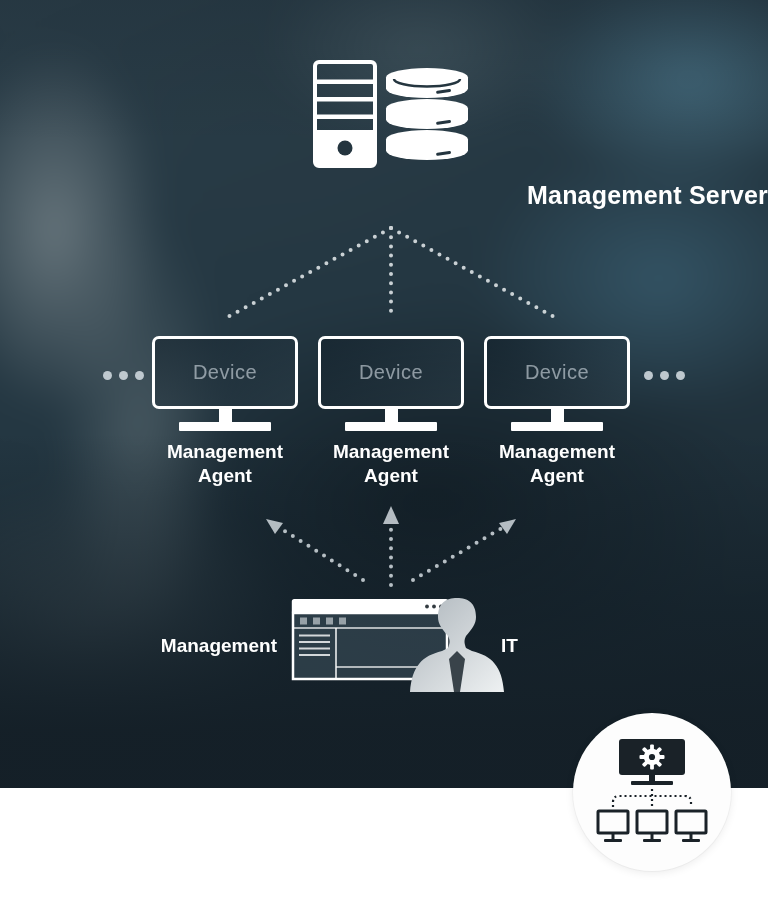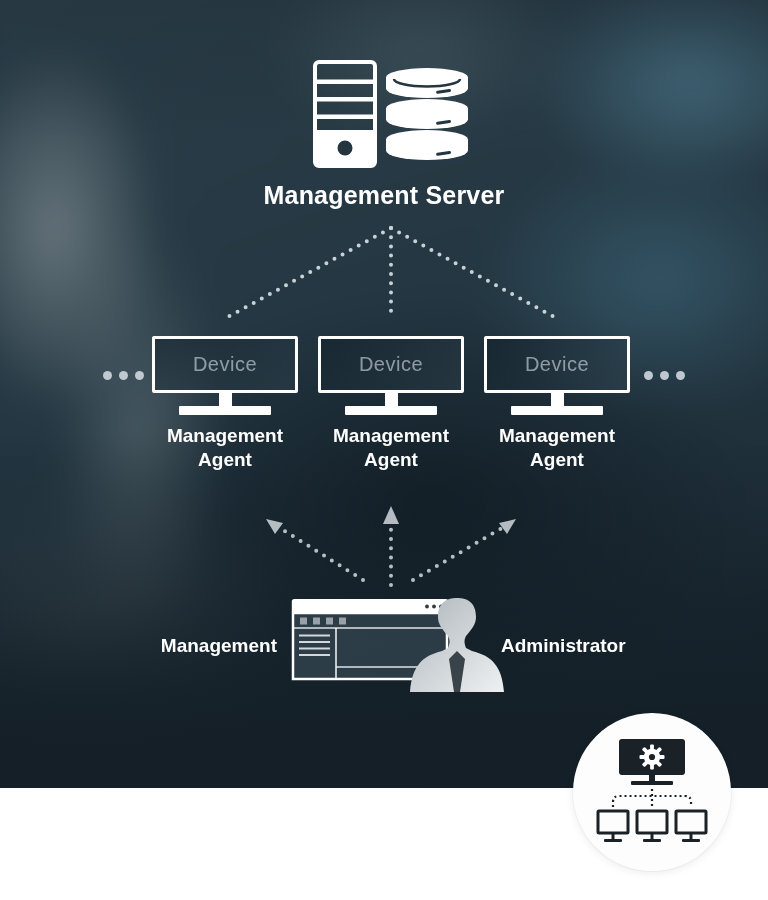--- a/index.html
+++ b/index.html
@@ -18,26 +18,26 @@
       radial-gradient(300px 220px at 340px 160px, rgba(40,58,68,0.60), transparent 75%),
       radial-gradient(420px 260px at 470px 540px, rgba(8,16,22,0.55), transparent 78%),
       linear-gradient(160deg, #2c3f4a 0%, #233641 45%, #1a2831 100%);}
   .photo .shade{position:absolute;inset:0;background:linear-gradient(to bottom,
       rgba(16,26,34,0.18) 0%, rgba(16,26,34,0) 18%, rgba(14,24,31,0) 55%,
       rgba(16,27,35,0.55) 78%, rgba(20,31,39,0.96) 93%);}
   .connectors{position:absolute;left:0;top:0;pointer-events:none;}
 
   
   .server-icon{position:absolute;left:312px;top:60px;}
-  .server-label{position:absolute;left:0;right:0;top:181px;text-align:center;color:#fff;
+  .server-label{position:absolute;left:0;right:0;top:181px;text-align:right;color:#fff;
       font-size:25px;font-weight:600;letter-spacing:0.2px;}
 
   
   .device{position:absolute;top:336px;width:146px;display:flex;flex-direction:column;align-items:center;}
-  .screen{box-sizing:border-box;width:146px;height:57px;border:3px solid #fff;border-radius:2px;
+  .screen{box-sizing:border-box;width:146px;height:73px;border:3px solid #fff;border-radius:7px;
       background:linear-gradient(145deg, rgba(16,30,40,0.50), rgba(58,78,90,0.28));
       display:flex;align-items:center;justify-content:center;}
   .screen span{color:rgba(222,231,237,0.58);font-size:20px;letter-spacing:0.5px;}
   .stem{width:13px;height:15px;background:#fff;margin-top:-1px;}
   .base{width:92px;height:9px;background:#fff;margin-top:-1px;border-radius:1px;}
   .agent{margin-top:9px;text-align:center;color:#fff;font-size:19px;font-weight:700;line-height:24px;}
 
   
   .dots{position:absolute;top:371px;display:flex;gap:7px;}
   .dots i{display:block;width:9px;height:9px;border-radius:50%;background:#c6d0d6;opacity:0.95;}
@@ -186,21 +186,21 @@
       <path fill="url(#pg)" d="M120,96 C122,70 132,60 152,55 L158,52 C160,47 160,44 158,40
         C152,33 148,28 148,21 C148,7 156,2 167,2 C178,2 186,7 186,21 C186,28 182,33 176,40
         C174,44 174,47 176,52 L182,55 C202,60 212,70 214,96 Z"></path>
       <path fill="#39434a" d="M167,55 L175,63 L170,96 L164,96 L159,63 Z"></path>
     </g>
   </svg>
   <div class="console-label">
     <div>Management</div>
   </div>
   <div class="admin-label">
-    <div>Administrator</div>
+    <div>IT</div>
   </div>
 
   <div class="badge">
     <svg width="158" height="158" viewBox="0 0 158 158">
       <g fill="#1a2228">
         <rect x="46" y="26" width="66" height="36" rx="3"></rect>
         <rect x="76" y="62" width="6" height="6"></rect>
         <rect x="58" y="68" width="42" height="4" rx="1"></rect>
       </g>
       <g>

